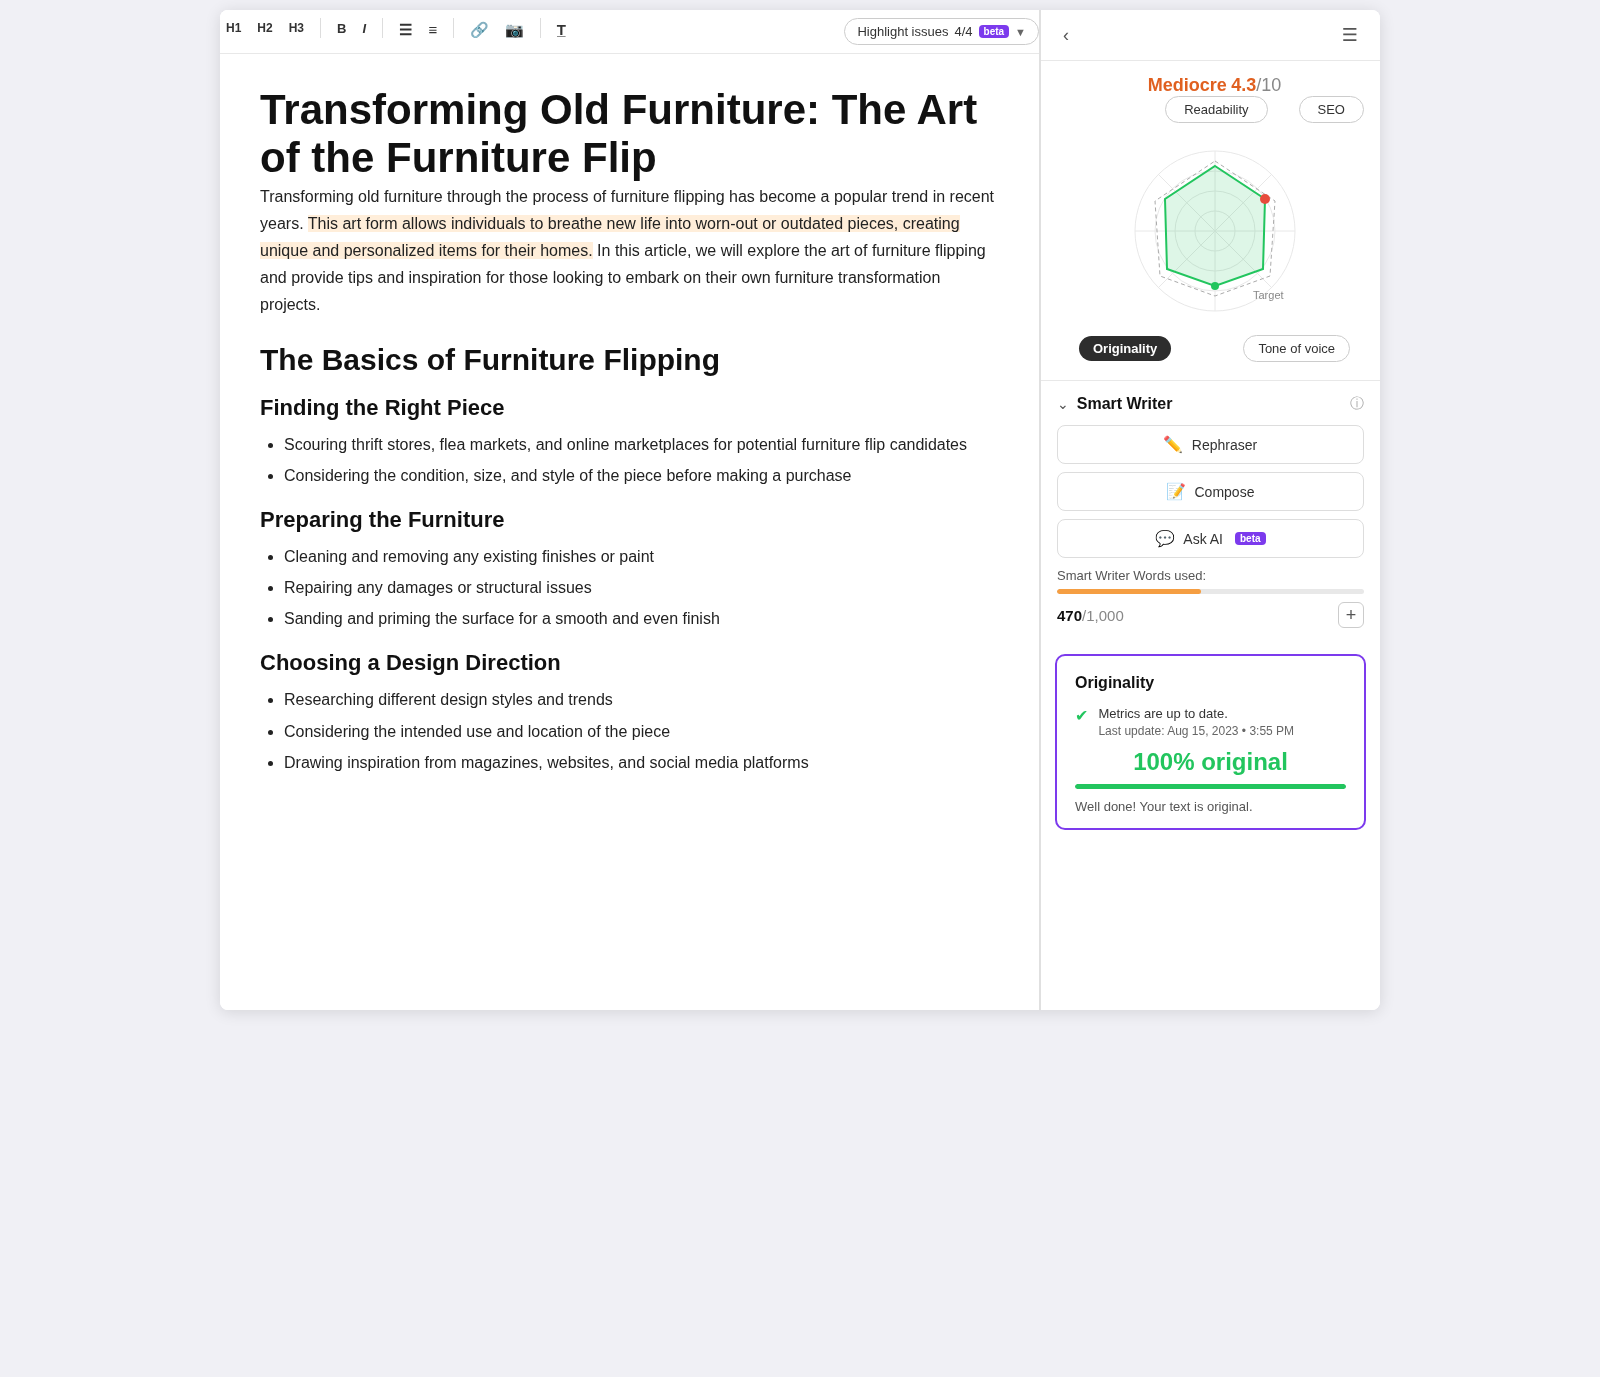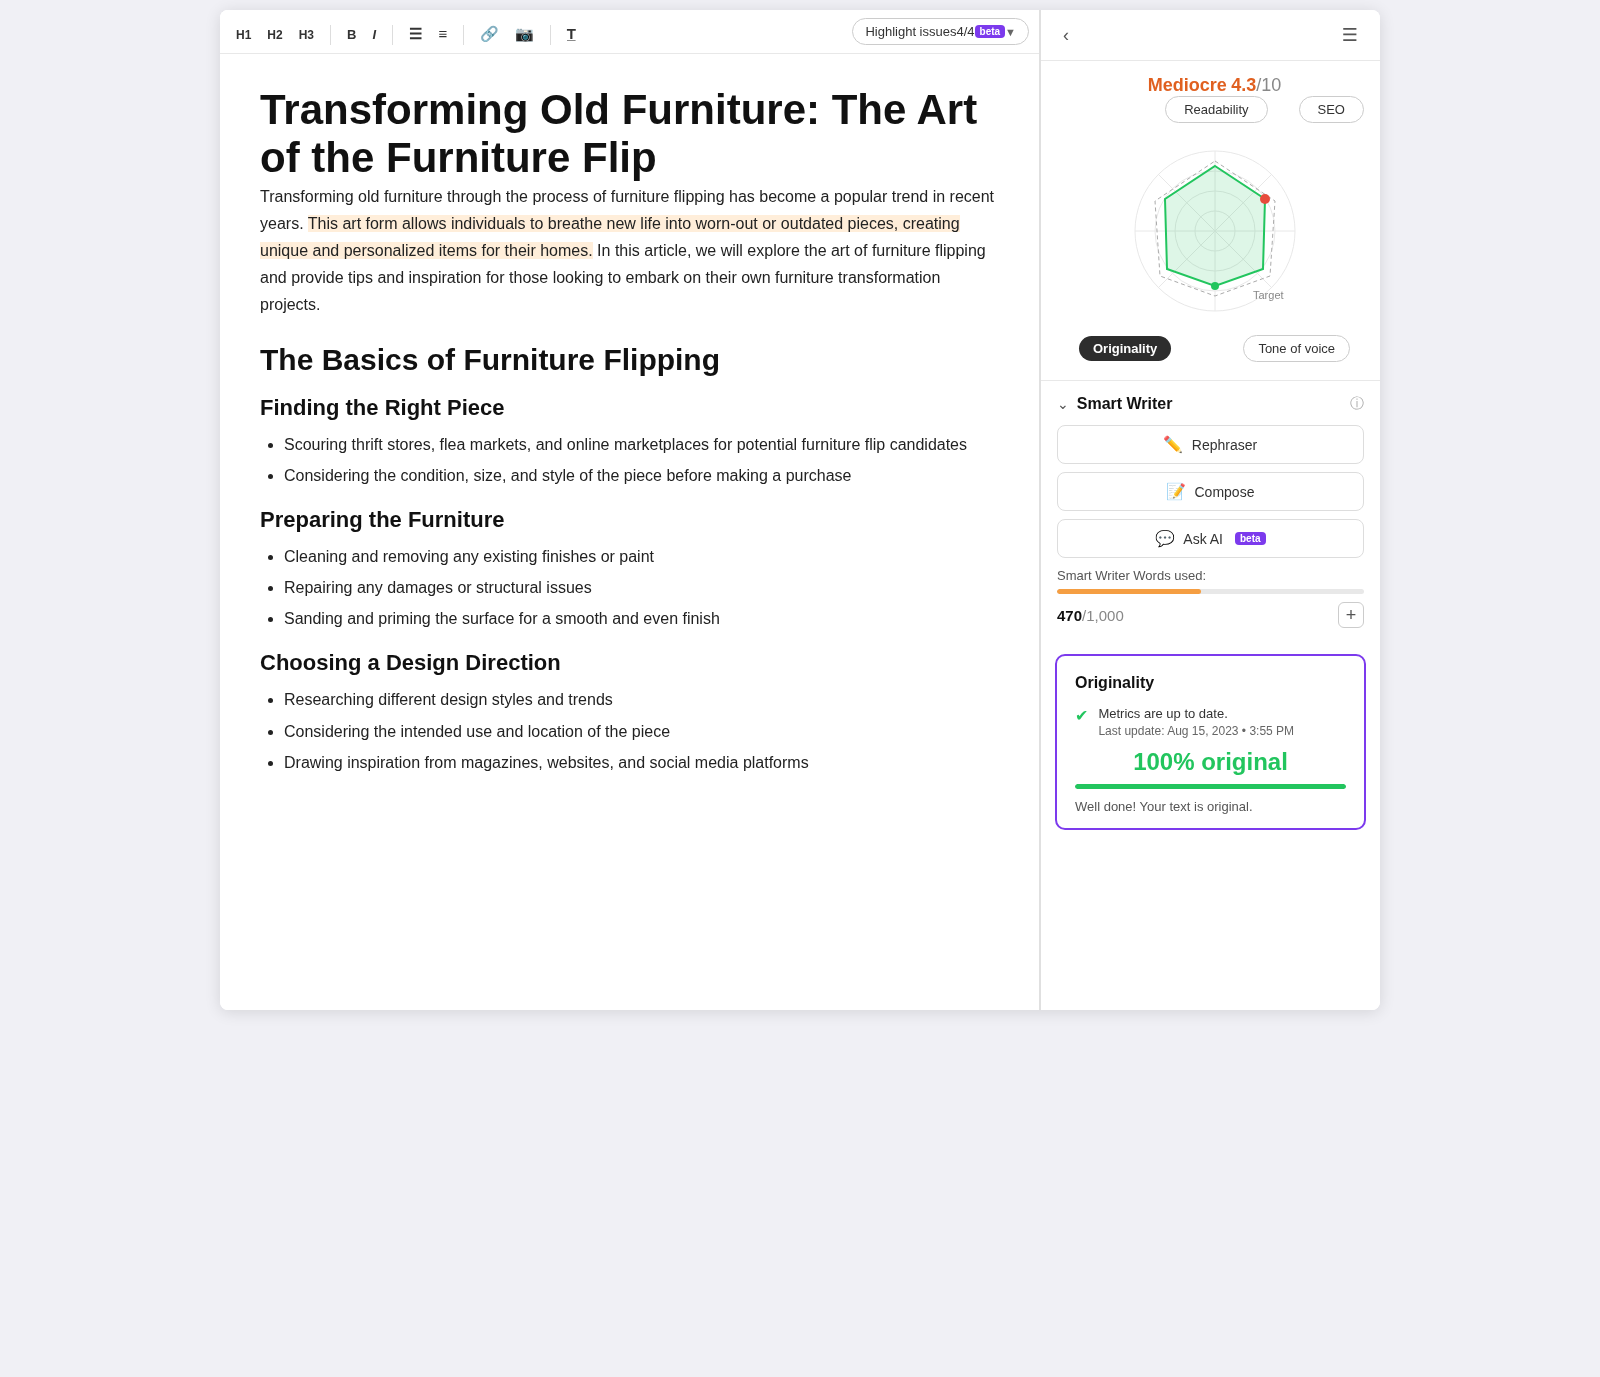--- a/index.html
+++ b/index.html
@@ -24,22 +24,22 @@
     
     .editor-panel {
       flex: 1;
       display: flex;
       flex-direction: column;
       border-right: 1px solid #e0e0e0;
       background: #fff;
     }
     .toolbar {
       display: flex;
-      align-items: flex-end;
-      padding: 8px 10px;
+      align-items: flex-start;
+      padding: 8px 0;
       border-bottom: 1px solid #e8e8e8;
       gap: 6px;
       background: #fff;
     }
     .toolbar-group {
       display: flex;
       align-items: center;
       gap: 4px;
     }
     .toolbar-btn {
@@ -56,20 +56,21 @@
     .toolbar-divider {
       width: 1px;
       height: 20px;
       background: #ddd;
       margin: 0 4px;
     }
     .toolbar-spacer { flex: 1; }
     .highlight-btn {
       display: flex;
       align-items: center;
+      gap: 6px;
       border: 1px solid #ccc;
       background: #fff;
       border-radius: 20px;
       padding: 5px 12px;
       cursor: pointer;
       font-size: 13px;
       color: #333;
     }
     .beta-badge {
       background: #7c3aed;

